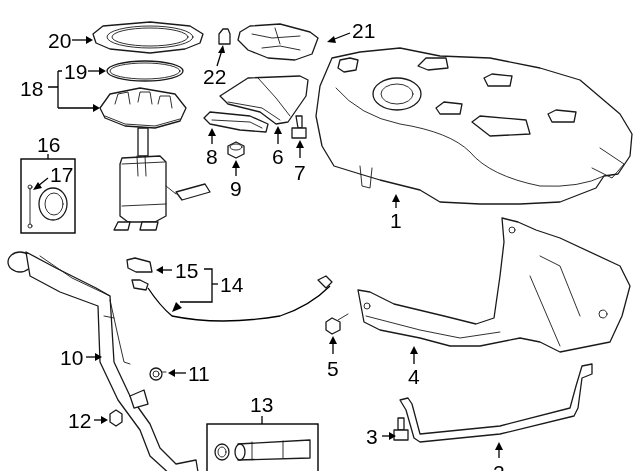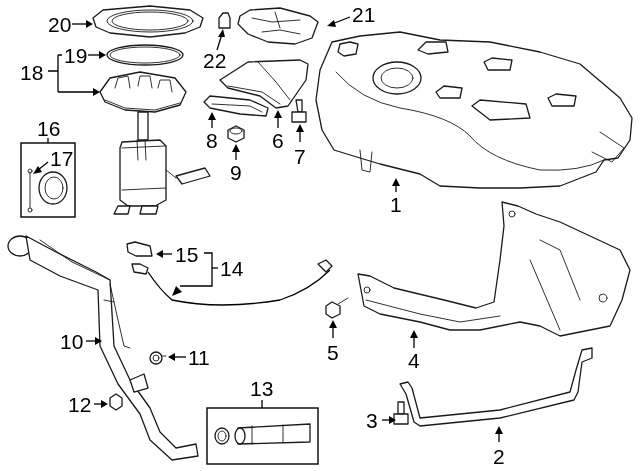--- a/index.html
+++ b/index.html
@@ -1,17 +1,17 @@
 <!DOCTYPE html>
 <html><head>
 <meta charset="utf-8">
 <style>
   html, body { margin: 0; padding: 0; background: #ffffff; }
   body { width: 640px; height: 471px; overflow: hidden; font-family: "Liberation Sans", sans-serif; }
-  #stage { position: relative; width: 640px; height: 348px; }
+  #stage { position: relative; width: 640px; height: 348px; margin-top: 16px; }
   svg { position: absolute; left: 0; top: 0; }
   .part { fill: #ffffff; stroke: #1a1a1a; stroke-width: 1.3; stroke-linejoin: round; stroke-linecap: round; }
   .detail { fill: none; stroke: #1a1a1a; stroke-width: 0.9; stroke-linecap: round; stroke-linejoin: round; }
   .lead { fill: none; stroke: #000; stroke-width: 1.3; }
   .arrow { fill: #000; stroke: none; }
   .callout { font-family: "Liberation Sans", sans-serif; font-size: 21px; fill: #000; }
   .box { fill: none; stroke: #000; stroke-width: 1.4; }
 </style>
 </head>
 <body>

